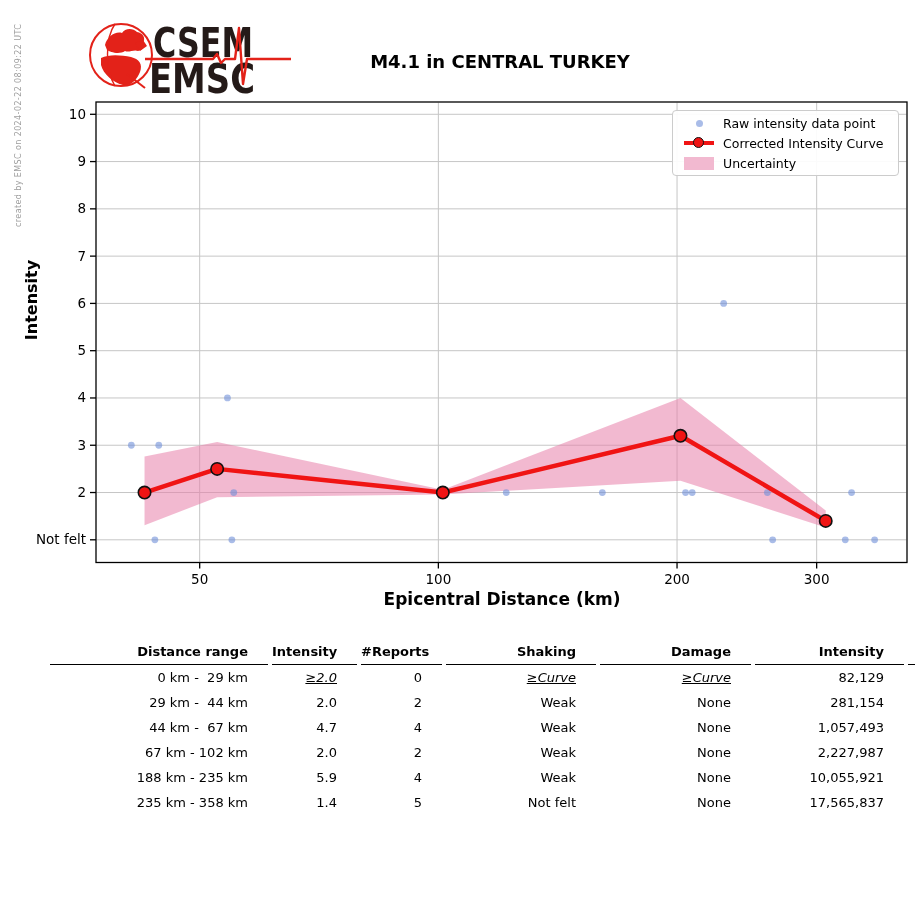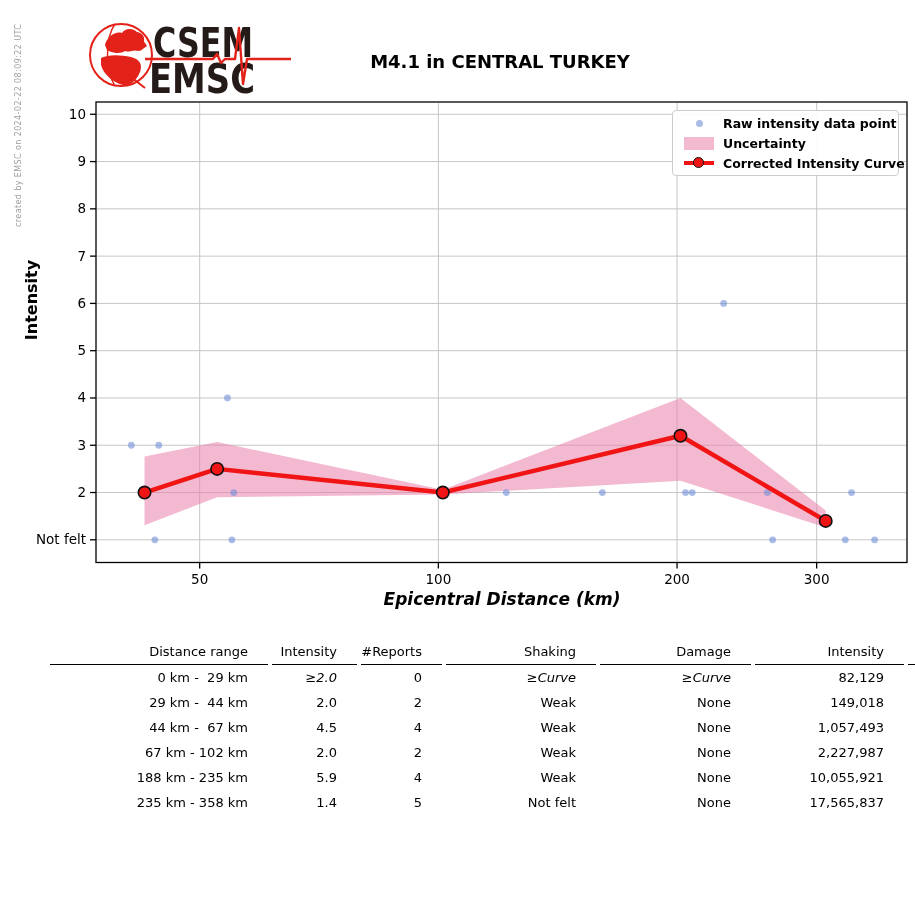--- a/index.html
+++ b/index.html
@@ -13,46 +13,46 @@
     font-size:8px; letter-spacing:0.4px; color:#9e9e9e; white-space:nowrap;
   }
   .logo { position:absolute; left:85px; top:8px; width:215px; height:95px; }
   .logo svg { display:block; }
   .title-block { position:absolute; left:200px; top:27px; width:600px; text-align:center; }
   .title-block div { font-size:18px; font-weight:bold; line-height:23px;margin-top:23px; }
   #chart-svg { position:absolute; left:0; top:0; }
   .legend {
     position:absolute; left:672px; top:110px; width:227px; height:66px;
     background:rgba(255,255,255,0.92); border:1px solid #cccccc; border-radius:4px;
-    display:flex; flex-direction:column; justify-content:center; padding:2px 0; box-sizing:border-box;font-weight:bold;
+    display:flex; flex-direction:column; justify-content:center; padding:2px 0; box-sizing:border-box;
   }
   .legend-row { display:flex; align-items:center; height:21px; padding-left:9px; }
   .legend-swatch { width:34px; display:flex; justify-content:center; align-items:center; flex:none; }
   .legend-label { font-size:12.5px; padding-left:7px; white-space:nowrap; }
   .sw-dot { width:7px; height:7px; border-radius:50%; }
   .sw-line-wrap { position:relative; width:30px; height:12px; }
   .sw-line { position:absolute; left:0; top:4px; width:30px; height:4px; }
   .sw-line-marker { position:absolute; left:9px; top:0; width:9px; height:9px; border-radius:50%; border:1.5px solid #111; }
   .sw-band { width:30px; height:13px; }
   .ylabel {
     position:absolute; left:31px; top:300px; transform:translate(-50%,-50%) rotate(-90deg);
     font-size:16px; font-weight:bold; white-space:nowrap;
   }
-  .xlabel { position:absolute; left:302px; top:589px; width:400px; text-align:center; font-size:17px; font-weight:bold;font-style:italic; }
+  .xlabel { position:absolute; left:302px; top:589px; width:400px; text-align:center; font-size:17px; font-weight:bold; }
   .impact-table {
     position:absolute; left:46px; top:639px; width:861px;
     border-collapse:separate; border-spacing:4px 0; table-layout:fixed;
     font-size:13px;
   }
-  .impact-table th { font-weight:normal; border-bottom:1.6px solid #000; }
+  .impact-table th { font-weight:bold; border-bottom:1.6px solid #000; }
   .impact-table th, .impact-table td {
     height:25px; padding:0 20px 0 0; text-align:right; white-space:pre; overflow:hidden;
   }
   .impact-table th:last-child, .impact-table td:last-child { padding-right:10px; }
-  .impact-table .italic { font-style:italic; }
+  .impact-table .italic { font-style:italic;text-decoration:underline; }
 </style>
 </head>
 <body>
 
 <div class="stage">
 
   <div class="credit">created by EMSC on 2024-02-22 08:09:22 UTC</div>
 
   <div class="logo">
     <svg width="215" height="95" viewBox="0 0 215 95">
@@ -148,32 +148,32 @@
 
   <div class="legend">
     <div class="legend-row">
       <span class="legend-swatch">
           <span class="sw-dot" id="sw-raw" style="background: rgb(169, 188, 232);"></span>
         </span>
       <span class="legend-label">Raw intensity data point</span>
     </div>
     <div class="legend-row">
       <span class="legend-swatch">
-          <span class="sw-band" id="sw-band" style="background: rgb(242, 185, 208);"></span>
-        </span>
-      <span class="legend-label">Uncertainty</span>
-    </div>
-    <div class="legend-row">
-      <span class="legend-swatch">
         <span class="sw-line-wrap">
             <span class="sw-line" id="sw-line" style="background: rgb(240, 20, 20);"></span>
             <span class="sw-line-marker" id="sw-marker" style="background: rgb(240, 20, 20);"></span>
           </span>
       </span>
       <span class="legend-label">Corrected Intensity Curve</span>
+    </div>
+    <div class="legend-row">
+      <span class="legend-swatch">
+          <span class="sw-band" id="sw-band" style="background: rgb(242, 185, 208);"></span>
+        </span>
+      <span class="legend-label">Uncertainty</span>
     </div>
   </div>
 
   <table class="impact-table">
     <thead>
         <tr id="table-head-row">
           <th style="width: 198px;">Distance range</th>
           <th style="width: 65px;">Intensity</th>
           <th style="width: 61px;">#Reports</th>
           <th style="width: 130px;">Shaking</th>
@@ -191,26 +191,26 @@
           <td class="italic">≥Curve</td>
           <td>82,129</td>
           <td>Doğanşehir</td>
         </tr>
         <tr>
           <td>29 km -  44 km</td>
           <td>2.0</td>
           <td>2</td>
           <td>Weak</td>
           <td>None</td>
-          <td>149,018</td>
+          <td>281,154</td>
           <td>Gölbaşı</td>
         </tr>
         <tr>
           <td>44 km -  67 km</td>
-          <td>4.5</td>
+          <td>4.7</td>
           <td>4</td>
           <td>Weak</td>
           <td>None</td>
           <td>1,057,493</td>
           <td>Malatya</td>
         </tr>
         <tr>
           <td>67 km - 102 km</td>
           <td>2.0</td>
           <td>2</td>

